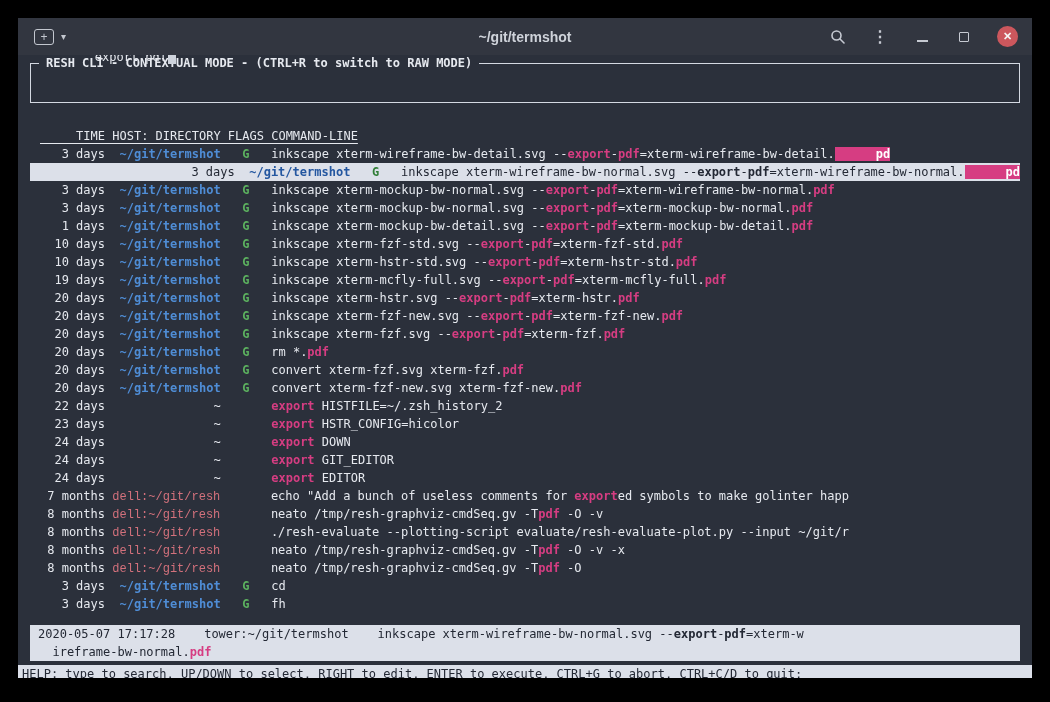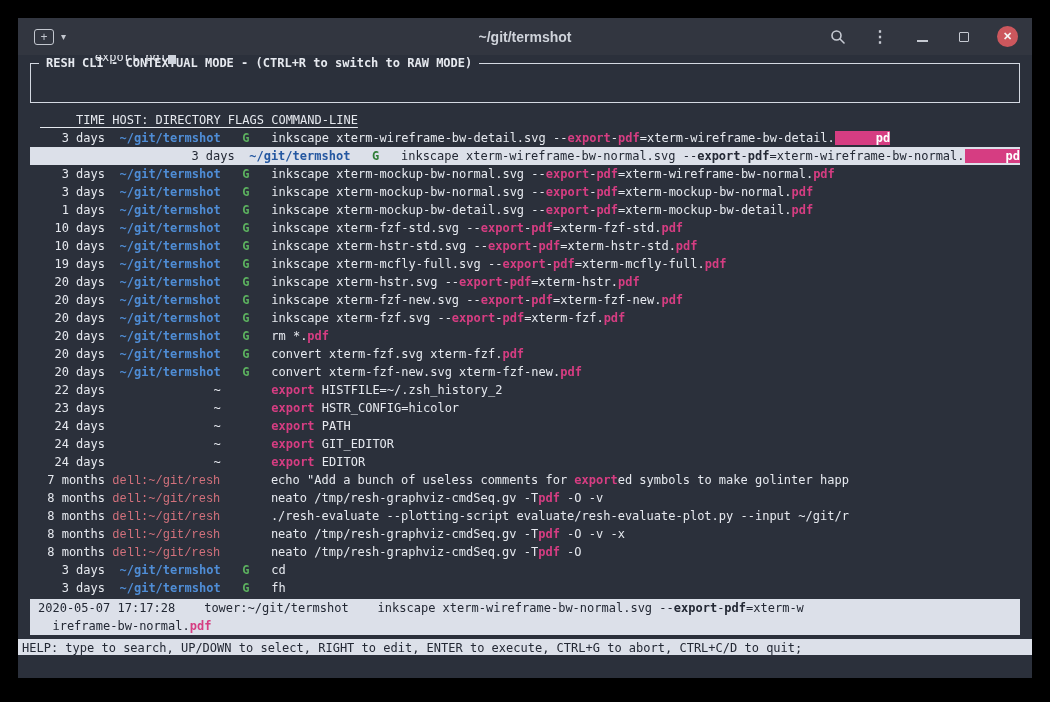--- a/index.html
+++ b/index.html
@@ -33,38 +33,38 @@
   .terminal { position:absolute; top:37px; left:0; right:0; bottom:0; background:#2b303b;
               font-size:12px; line-height:18px; color:#e6e9ef; overflow:hidden; }
 
   .resh-box { margin:8px 12px 0; height:40px; border:1px solid #d4d9e2; position:relative; }
   .resh-label { position:absolute; top:-10px; left:8px; background:#2b303b; padding:0 7px;
                 font-weight:bold; white-space:pre; }
   .query-line { position:absolute; left:6px; bottom:18px; white-space:pre; }
   .cursor { display:inline-block; width:8px; height:15px; background:#ced3dc;
             vertical-align:-3px; margin-left:1px; }
 
-  .list { margin:8px 12px 0; }
+  .list { margin:24px 12px 0; }
   .table-header { padding-left:10px; height:18px; white-space:pre; overflow:hidden;
                   text-decoration:underline; text-underline-offset:3px; }
   .hrow { padding-left:10px; height:18px; white-space:pre; overflow:hidden; }
   .hrow.selected { background:#dce0e9; color:#232834;text-align:right; }
 
   .c-host-blue { color:#4f8dd6; font-weight:bold; }
   .c-host-red  { color:#d3717c;font-family:Liberation Mono, monospace; }
   .c-host-plain{ color:inherit; }
   .c-flag { color:#5cb15f; font-weight:bold; }
   .m  { color:#d63d82; font-weight:bold; }
   .mi { background:#d63d82; color:#ffffff; font-weight:bold;padding-left:41px; }
   .selected .c-host-blue { color:#2457a0; }
   .selected .c-flag { color:#2f7d36; }
   .selected .m { color:#232834; }
   .selected .mi { background:#d63d82; color:#ffffff; }
 
-  .detail { margin:2px 12px 0; background:#dce0e9; color:#232834; padding-left:8px; }
+  .detail { margin:12px 12px 0; background:#dce0e9; color:#232834; padding-left:8px; }
   .detail-line { height:18px; white-space:pre; overflow:hidden; }
   .dm { font-weight:bold; }
   .detail .m { color:#d63d82; font-weight:bold; }
 
   .help { margin-top:4px; height:16px; background:#dce0e9; color:#232834;
           padding-left:4px; white-space:pre; overflow:hidden; }
 </style>
 </head>
 <body>
 
@@ -119,21 +119,21 @@
           <div class="hrow"><span class="c-time">  10 days</span><span> </span><span class="c-host-blue"> ~/git/termshot</span><span> </span><span class="c-flag">  G  </span><span> </span><span><span>inkscape xterm-hstr-std.svg --</span><span class="m">export</span><span>-</span><span class="m">pdf</span><span>=xterm-hstr-std.</span><span class="m">pdf</span></span></div>
           <div class="hrow"><span class="c-time">  19 days</span><span> </span><span class="c-host-blue"> ~/git/termshot</span><span> </span><span class="c-flag">  G  </span><span> </span><span><span>inkscape xterm-mcfly-full.svg --</span><span class="m">export</span><span>-</span><span class="m">pdf</span><span>=xterm-mcfly-full.</span><span class="m">pdf</span></span></div>
           <div class="hrow"><span class="c-time">  20 days</span><span> </span><span class="c-host-blue"> ~/git/termshot</span><span> </span><span class="c-flag">  G  </span><span> </span><span><span>inkscape xterm-hstr.svg --</span><span class="m">export</span><span>-</span><span class="m">pdf</span><span>=xterm-hstr.</span><span class="m">pdf</span></span></div>
           <div class="hrow"><span class="c-time">  20 days</span><span> </span><span class="c-host-blue"> ~/git/termshot</span><span> </span><span class="c-flag">  G  </span><span> </span><span><span>inkscape xterm-fzf-new.svg --</span><span class="m">export</span><span>-</span><span class="m">pdf</span><span>=xterm-fzf-new.</span><span class="m">pdf</span></span></div>
           <div class="hrow"><span class="c-time">  20 days</span><span> </span><span class="c-host-blue"> ~/git/termshot</span><span> </span><span class="c-flag">  G  </span><span> </span><span><span>inkscape xterm-fzf.svg --</span><span class="m">export</span><span>-</span><span class="m">pdf</span><span>=xterm-fzf.</span><span class="m">pdf</span></span></div>
           <div class="hrow"><span class="c-time">  20 days</span><span> </span><span class="c-host-blue"> ~/git/termshot</span><span> </span><span class="c-flag">  G  </span><span> </span><span><span>rm *.</span><span class="m">pdf</span></span></div>
           <div class="hrow"><span class="c-time">  20 days</span><span> </span><span class="c-host-blue"> ~/git/termshot</span><span> </span><span class="c-flag">  G  </span><span> </span><span><span>convert xterm-fzf.svg xterm-fzf.</span><span class="m">pdf</span></span></div>
           <div class="hrow"><span class="c-time">  20 days</span><span> </span><span class="c-host-blue"> ~/git/termshot</span><span> </span><span class="c-flag">  G  </span><span> </span><span><span>convert xterm-fzf-new.svg xterm-fzf-new.</span><span class="m">pdf</span></span></div>
           <div class="hrow"><span class="c-time">  22 days</span><span> </span><span class="c-host-plain">              ~</span><span> </span><span class="c-flag">     </span><span> </span><span><span class="m">export</span><span> HISTFILE=~/.zsh_history_2</span></span></div>
           <div class="hrow"><span class="c-time">  23 days</span><span> </span><span class="c-host-plain">              ~</span><span> </span><span class="c-flag">     </span><span> </span><span><span class="m">export</span><span> HSTR_CONFIG=hicolor</span></span></div>
-          <div class="hrow"><span class="c-time">  24 days</span><span> </span><span class="c-host-plain">              ~</span><span> </span><span class="c-flag">     </span><span> </span><span><span class="m">export</span><span> PATH</span></span></div>
+          <div class="hrow"><span class="c-time">  24 days</span><span> </span><span class="c-host-plain">              ~</span><span> </span><span class="c-flag">     </span><span> </span><span><span class="m">export</span><span> DOWN</span></span></div>
           <div class="hrow"><span class="c-time">  24 days</span><span> </span><span class="c-host-plain">              ~</span><span> </span><span class="c-flag">     </span><span> </span><span><span class="m">export</span><span> GIT_EDITOR</span></span></div>
           <div class="hrow"><span class="c-time">  24 days</span><span> </span><span class="c-host-plain">              ~</span><span> </span><span class="c-flag">     </span><span> </span><span><span class="m">export</span><span> EDITOR</span></span></div>
           <div class="hrow"><span class="c-time"> 7 months</span><span> </span><span class="c-host-red">dell:~/git/resh</span><span> </span><span class="c-flag">     </span><span> </span><span><span>echo "Add a bunch of useless comments for </span><span class="m">export</span><span>ed symbols to make golinter happ</span></span></div>
           <div class="hrow"><span class="c-time"> 8 months</span><span> </span><span class="c-host-red">dell:~/git/resh</span><span> </span><span class="c-flag">     </span><span> </span><span><span>neato /tmp/resh-graphviz-cmdSeq.gv -T</span><span class="m">pdf</span><span> -O -v</span></span></div>
           <div class="hrow"><span class="c-time"> 8 months</span><span> </span><span class="c-host-red">dell:~/git/resh</span><span> </span><span class="c-flag">     </span><span> </span><span><span>./resh-evaluate --plotting-script evaluate/resh-evaluate-plot.py --input ~/git/r</span></span></div>
           <div class="hrow"><span class="c-time"> 8 months</span><span> </span><span class="c-host-red">dell:~/git/resh</span><span> </span><span class="c-flag">     </span><span> </span><span><span>neato /tmp/resh-graphviz-cmdSeq.gv -T</span><span class="m">pdf</span><span> -O -v -x</span></span></div>
           <div class="hrow"><span class="c-time"> 8 months</span><span> </span><span class="c-host-red">dell:~/git/resh</span><span> </span><span class="c-flag">     </span><span> </span><span><span>neato /tmp/resh-graphviz-cmdSeq.gv -T</span><span class="m">pdf</span><span> -O</span></span></div>
           <div class="hrow"><span class="c-time">   3 days</span><span> </span><span class="c-host-blue"> ~/git/termshot</span><span> </span><span class="c-flag">  G  </span><span> </span><span><span>cd</span></span></div>
           <div class="hrow"><span class="c-time">   3 days</span><span> </span><span class="c-host-blue"> ~/git/termshot</span><span> </span><span class="c-flag">  G  </span><span> </span><span><span>fh</span></span></div>
         </div>

